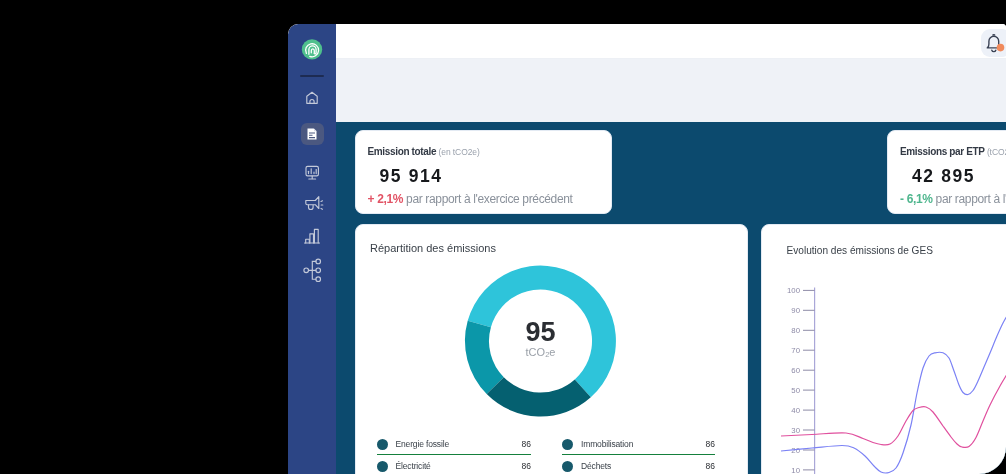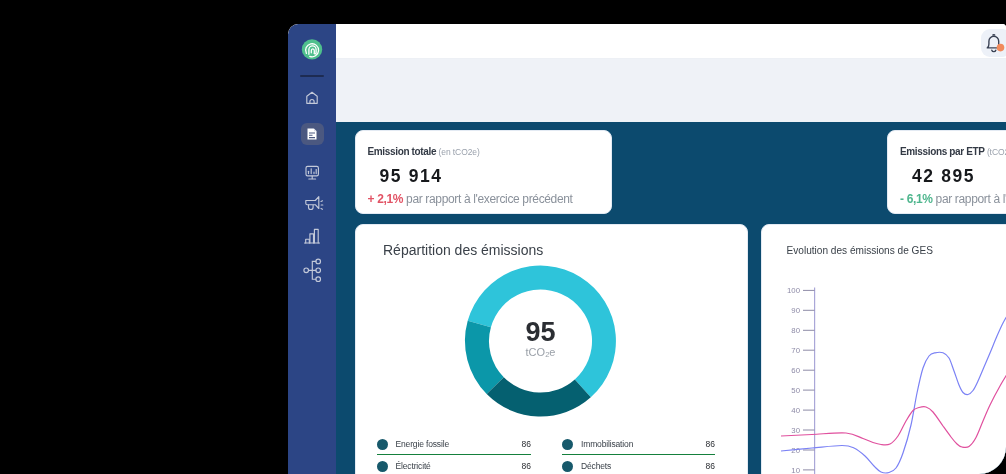--- a/index.html
+++ b/index.html
@@ -49,21 +49,21 @@
           <div class="sc-num">95 914</div>
           <div class="sc-delta"><span class="red">+ 2,1%</span> par rapport à l'exercice précédent</div>
         </div>
         <div class="card statcard" style="left:551px;">
           <div class="sc-title">Emissions par ETP <span class="sc-unit">(tCO2e/ETP)</span></div>
           <div class="sc-num">42 895</div>
           <div class="sc-delta"><span class="green">- 6,1%</span> par rapport à l'exercice précédent</div>
         </div>
 
         <div class="card" style="left:19px; top:102px; width:393px; height:300px;">
-          <div style="position:absolute; left:27px; top:17.8px; font-size:14px; line-height:1; color:#3a4149;">Répartition des émissions</div>
+          <div style="position:absolute; left:14px; top:17.8px; font-size:11px; line-height:1; color:#3a4149;">Répartition des émissions</div>
           <svg width="393" height="200" viewBox="0 0 393 200" style="position:absolute;left:0;top:40px;">
             <g transform="translate(0,-40)">
             <path d="M234.8 172.3A75.5 75.5 0 1 0 111.7 95.8L134.9 102.2A51.5 51.5 0 1 1 218.8 154.4Z" fill="#2ec4da"></path>
             <path d="M111.7 95.8A75.5 75.5 0 0 0 130.7 169.0L147.8 152.2A51.5 51.5 0 0 1 134.9 102.2Z" fill="#0b97a9"></path>
             <path d="M130.7 169.0A75.5 75.5 0 0 0 234.8 172.3L218.8 154.4A51.5 51.5 0 0 1 147.8 152.2Z" fill="#056070"></path>
             <text x="184.5" y="116.4" text-anchor="middle" font-size="27" font-weight="bold" fill="#2b2e33">95</text>
             <text x="184.5" y="130.6" text-anchor="middle" font-size="11" fill="#9aa0a8">tCO<tspan font-size="7.5" dy="1.8">2</tspan><tspan dy="-1.8">e</tspan></text>
             </g>
           </svg>
           <div class="leg-row leg-sep" style="left:20.5px; top:210.5px; width:154.5px;">

